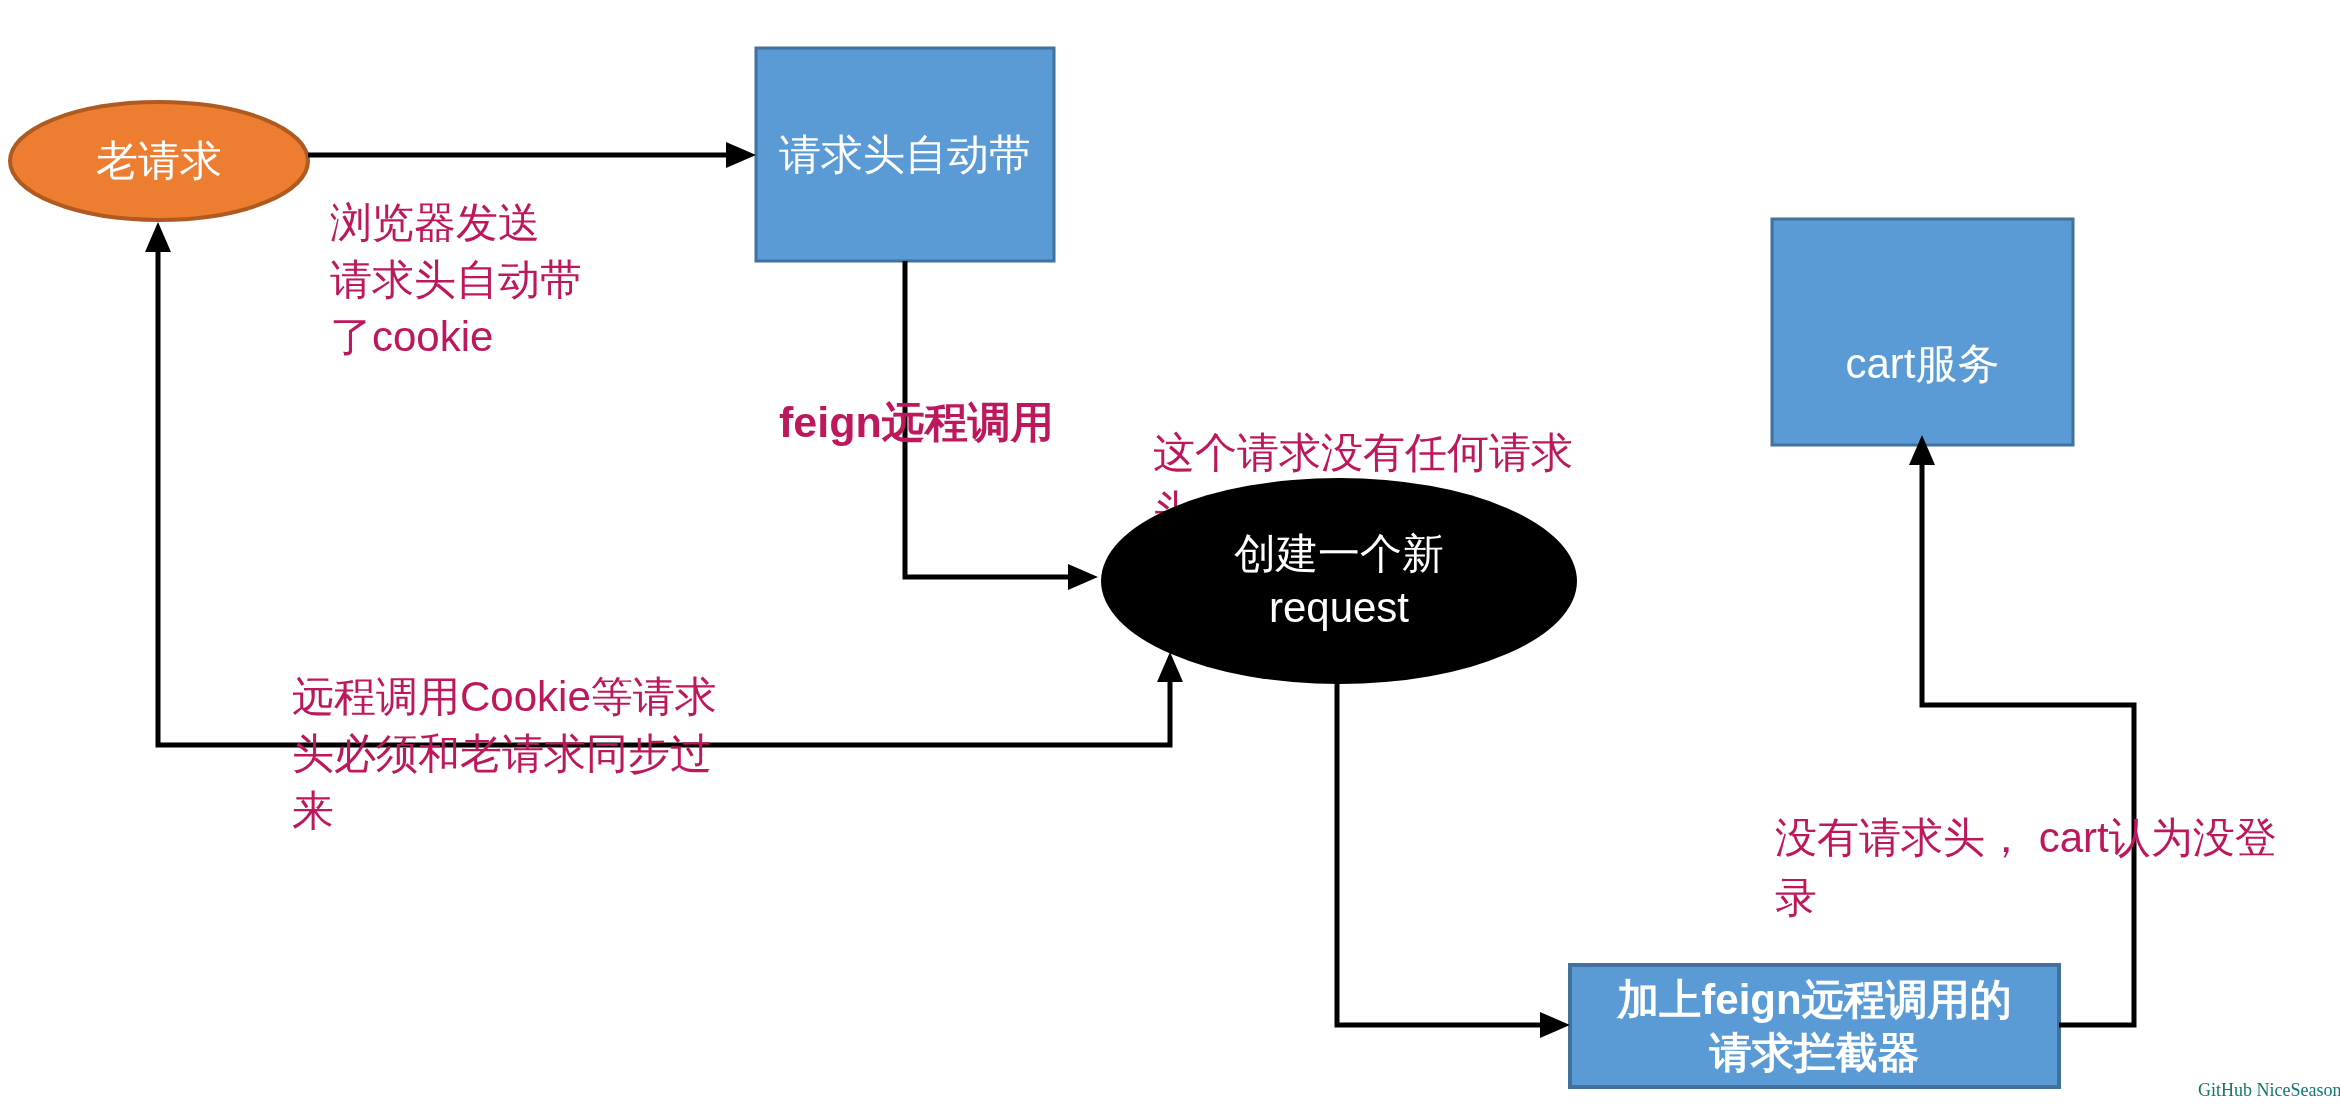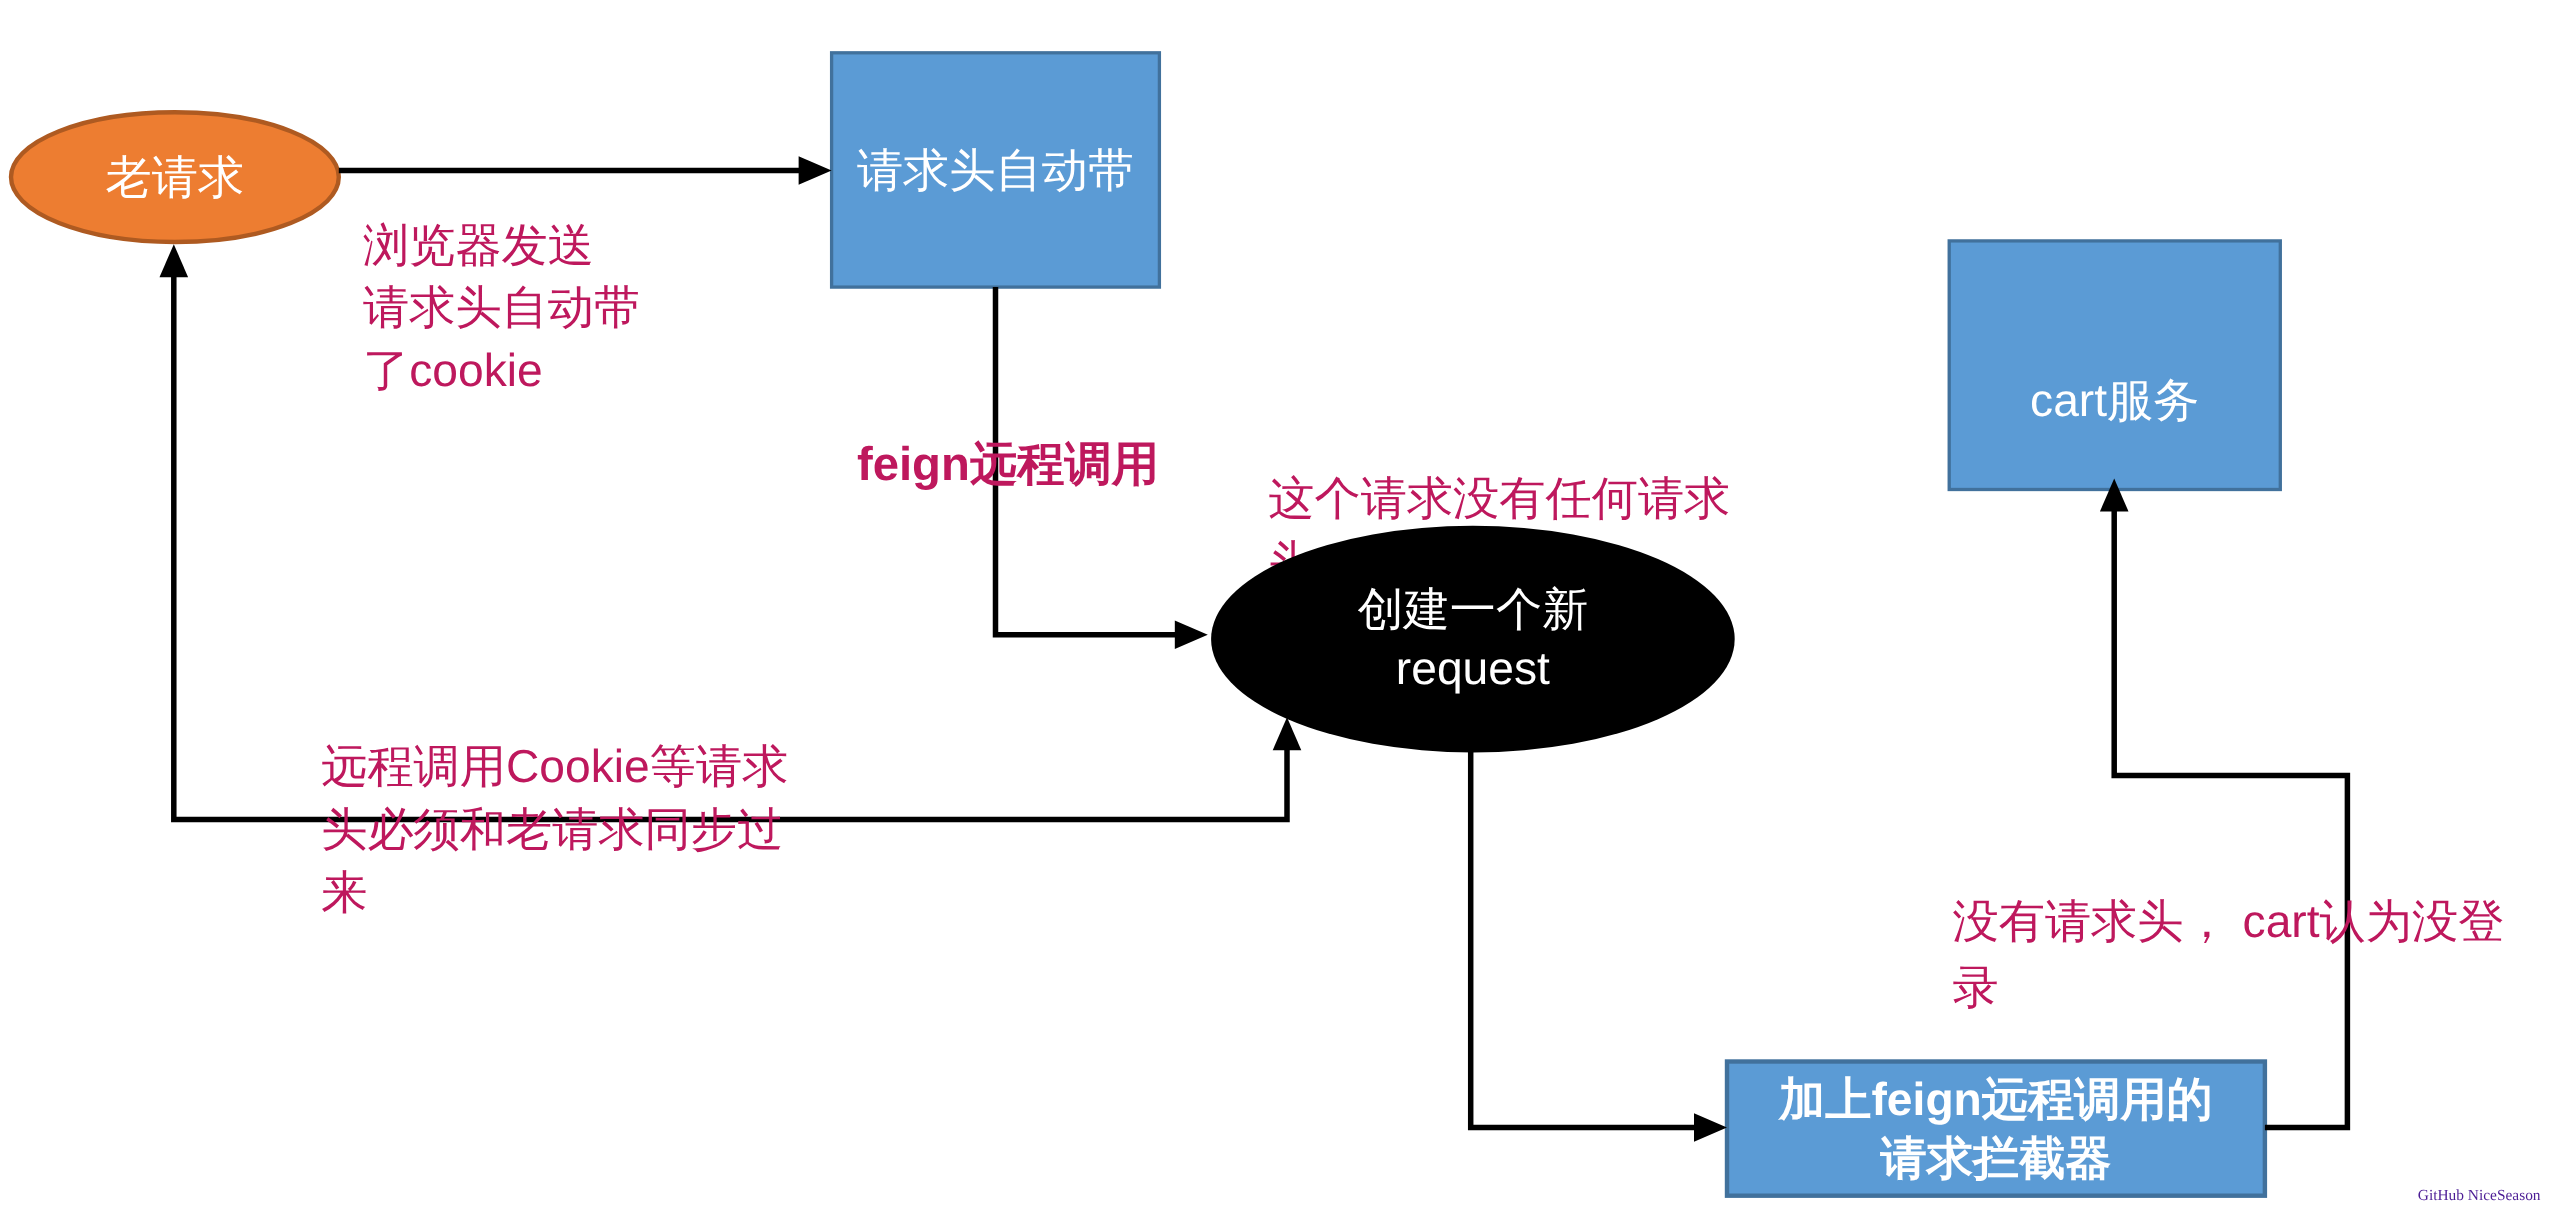--- a/index.html
+++ b/index.html
@@ -28,22 +28,22 @@
     justify-content:center;
     color:#fff;
     font-size:42px;
     z-index:2;
     white-space:nowrap;
   }
   .bold{font-weight:bold;}
   .credit{
     position:absolute;
     font-family:"Liberation Serif", serif;
-    font-size:14px;
-    color:#4c1d95;
+    font-size:18px;
+    color:#0f766e;
     z-index:2;
     white-space:nowrap;
   }
 </style>
 </head>
 <body>
 
 <div id="canvas">
 
   <div class="txt under" style="left:1153px;top:424px;line-height:58px;">

